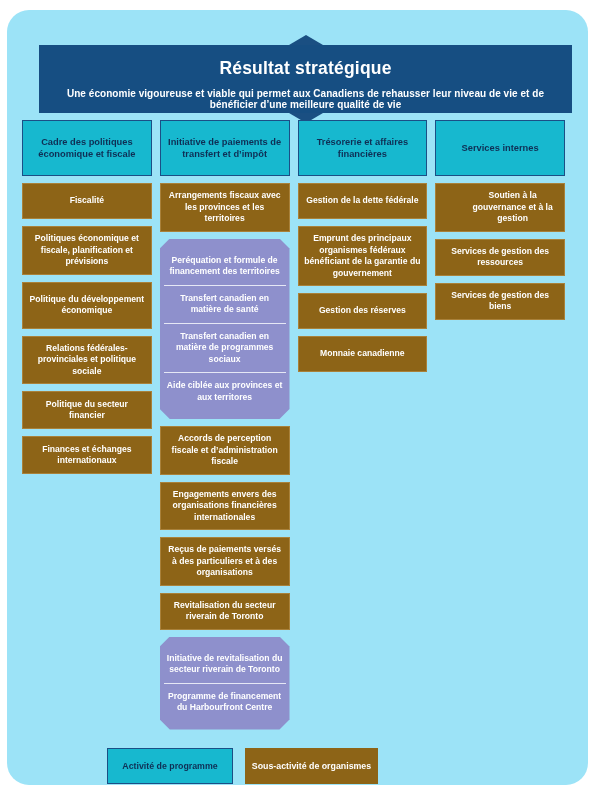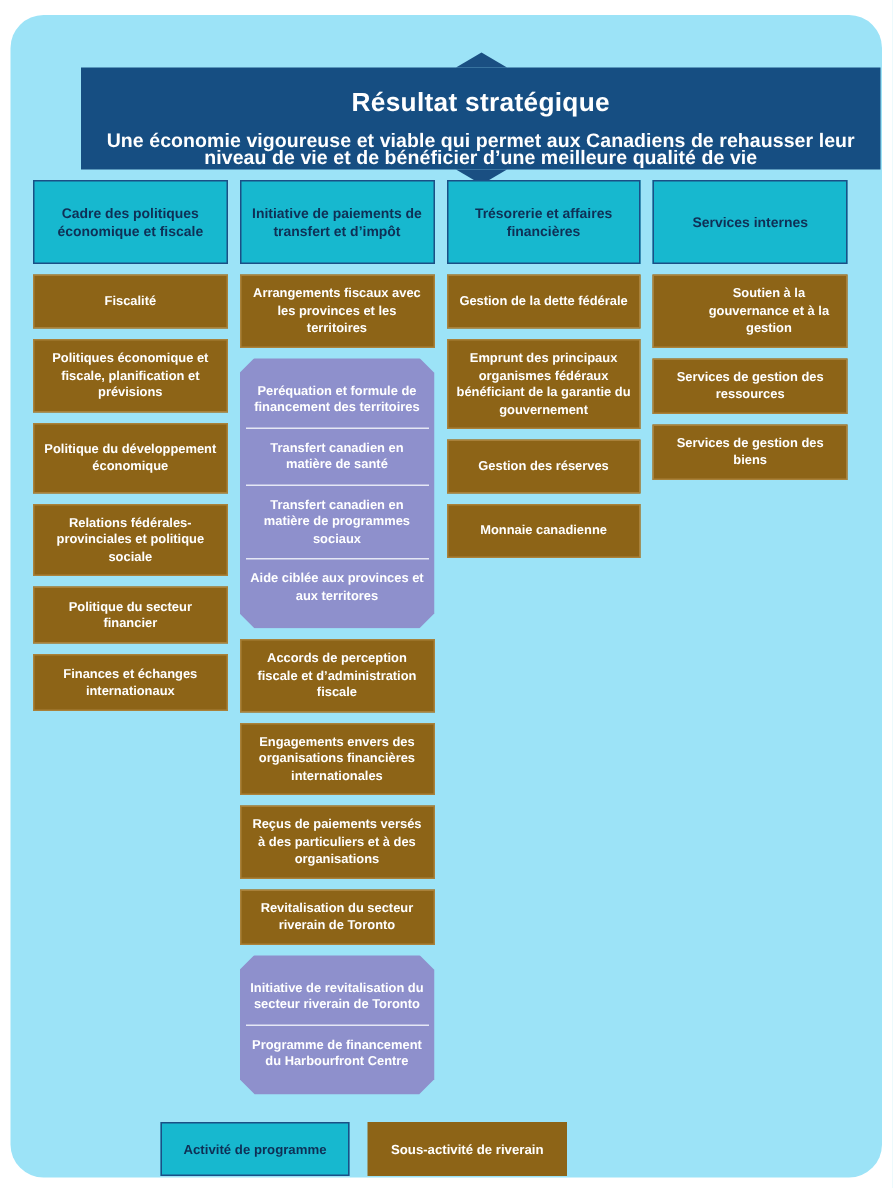--- a/index.html
+++ b/index.html
@@ -29,21 +29,21 @@
     width: 581px;
     height: 775px;
     background: #9ce3f7;
     border-radius: 22px;
     box-sizing: border-box;
   }
 
   
   #sr-wrap {
     position: absolute;
-    left: 47px;
+    left: 32px;
     top: 35px;
     width: 533px;
     height: 68px;
   }
   .sr-notch-top {
     position: absolute;
     left: 50%;
     top: -10px;
     margin-left: -17px;
     width: 0; height: 0;
@@ -71,21 +71,21 @@
     padding: 8px 8px 0 8px;
   }
   #sr-title {
     font-size: 17.5px;
     font-weight: bold;
     letter-spacing: 0.2px;
     line-height: 22px;
     margin-top: 4px;
   }
   #sr-sub {
-    font-size: 13px;
+    font-size: 10px;
     font-weight: bold;
     line-height: 11px;
     margin-top: 9px;
     letter-spacing: 0.05px;
   }
 
   
   #columns {
     position: absolute;
     left: 15px;
@@ -258,17 +258,17 @@
         <div class="column">
           <div class="box activity">Services internes</div>
           <div class="box subactivity" style="min-height: 36px; padding-left: 30px;">Soutien à la gouvernance et à la gestion</div>
           <div class="box subactivity" style="min-height: 36px;">Services de gestion des ressources</div>
           <div class="box subactivity" style="min-height: 36px;">Services de gestion des biens</div>
         </div>
       </div>
 
     <div id="legend">
         <div class="legend-activity">Activité de programme</div>
-        <div class="legend-subactivity">Sous-activité de riverain</div>
+        <div class="legend-subactivity">Sous-activité de organismes</div>
       </div>
 
   </div>
 </div>
 
 </body></html>

